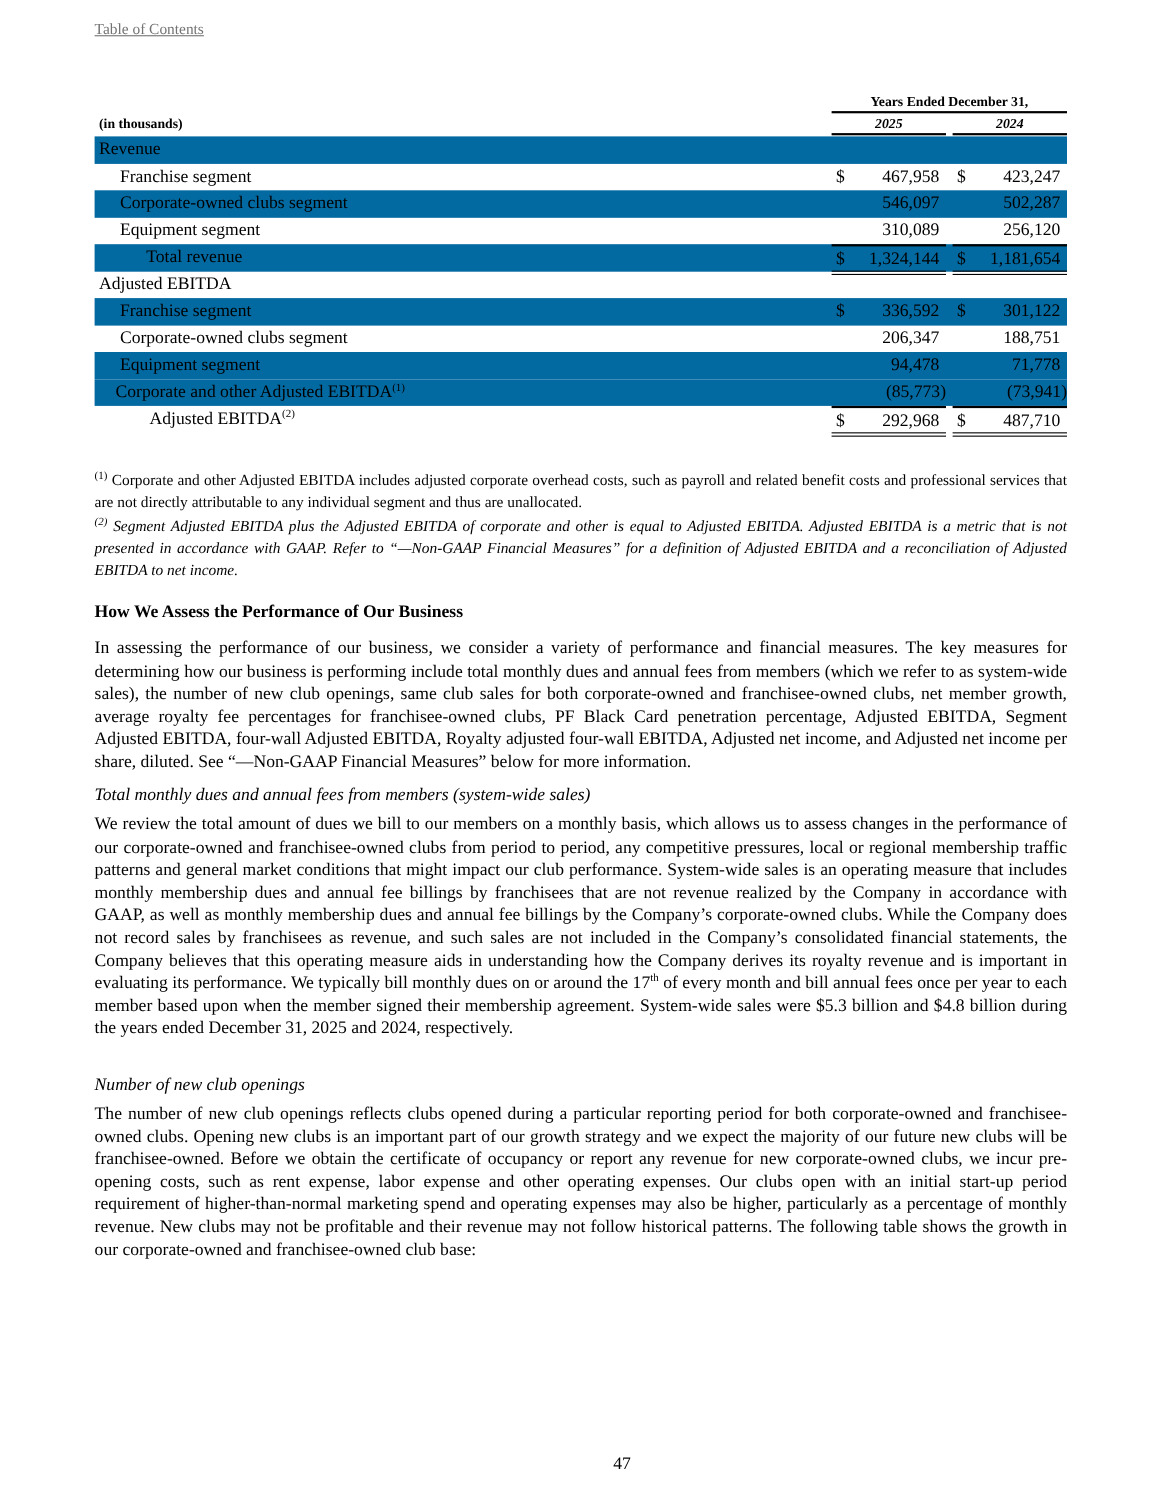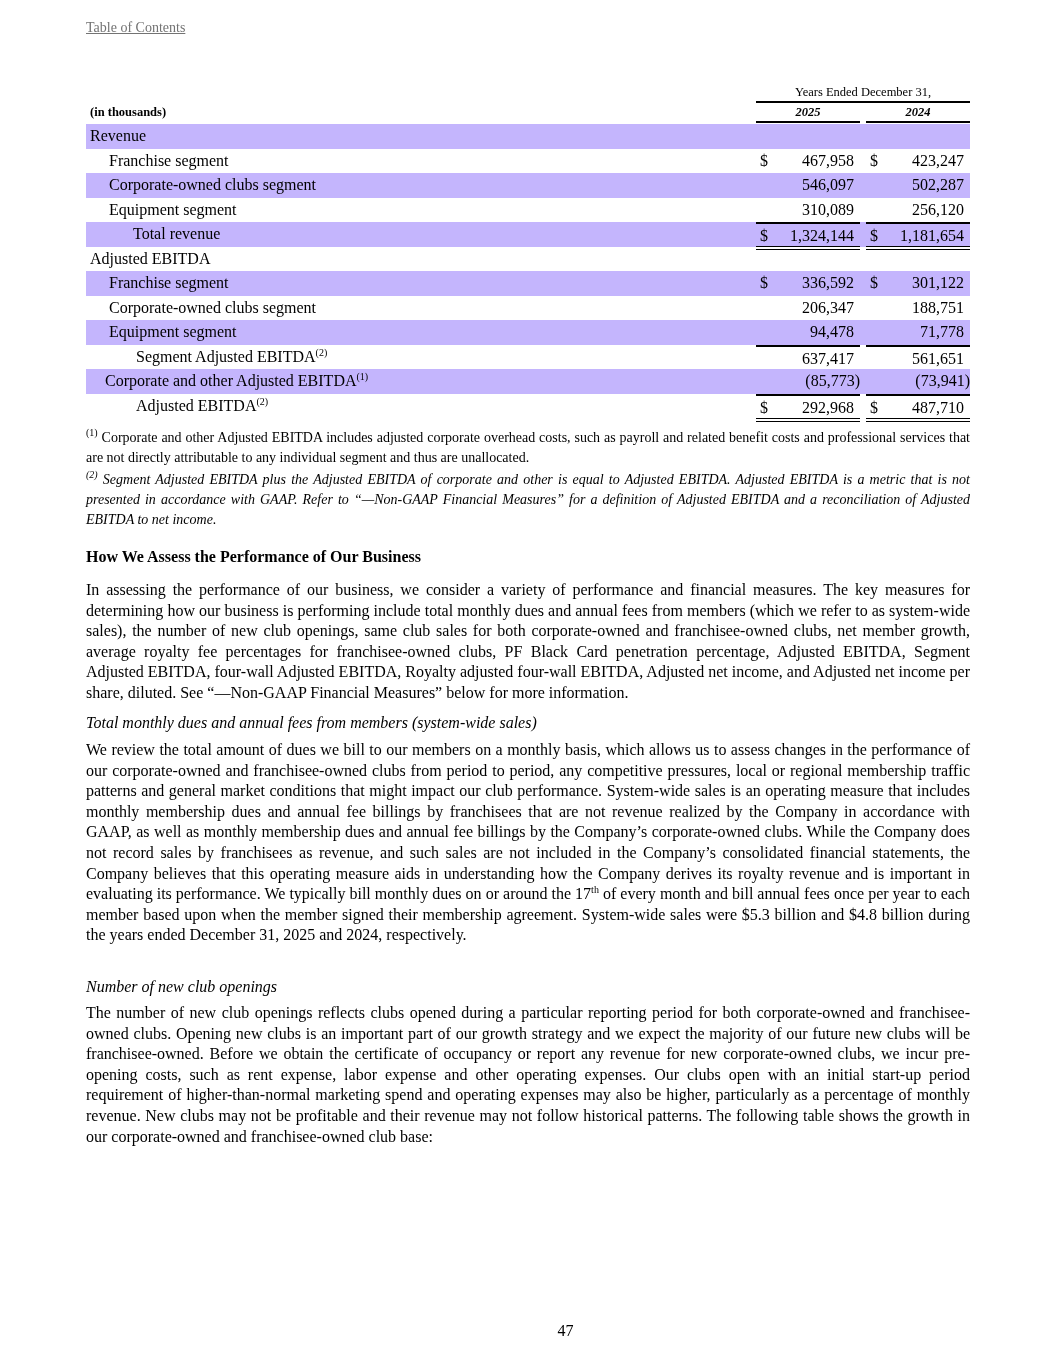--- a/index.html
+++ b/index.html
@@ -8,31 +8,31 @@
     font-family: "Liberation Serif", "DejaVu Serif", serif; color: #000;
   }
   .toc-link {
     position: absolute; left: 86px; top: 20px; font-size: 14px;
     color: #737373; text-decoration: underline; cursor: pointer;
   }
   
   .fin-table { position: absolute; left: 86px; top: 84px; width: 884px; }
   .hdr-years {
     position: absolute; left: 670px; width: 214px; top: 0; height: 17px;
-    text-align: center; font-weight: normal; font-size: 12.5px;
+    text-align: center; font-weight: bold; font-size: 12.5px;
     border-bottom: 2px solid #000; line-height: 16px;
   }
   .hdr-row { position: absolute; top: 20px; left: 0; width: 884px; height: 17px; font-size: 12.5px; font-weight: bold; }
   .hdr-unit { position: absolute; left: 4px; top: 1px; }
   .hdr-year { position: absolute; top: 1px; width: 104px; text-align: center; border-bottom: 2px solid #000; height: 16px; font-style: italic; }
   .hdr-y1 { left: 670px; }
   .hdr-y2 { left: 780px; }
   .rows { position: absolute; top: 40px; left: 0; width: 884px; }
   .row { position: relative; height: 24.5px; font-size: 16px; line-height: 24px; }
-  .row.shade { background: #c4b5fd; }
+  .row.shade { background: #0369a1; }
   .row .label { position: absolute; top: 0; white-space: nowrap; }
   .lvl0 { left: 4px; }
   .lvl1 { left: 23px; }
   .lvl1b { left: 19px; }
   .lvl2 { left: 47px; }
   .lvl3 { left: 50px; }
   .cell { position: absolute; top: 0; height: 24px; width: 104px; }
   .c1 { left: 670px; }
   .c2 { left: 780px; }
   .cell .dollar { position: absolute; left: 4px; }
@@ -148,29 +148,20 @@
     <div class="row shade">
       <span class="label lvl1">Equipment segment</span>
       <div class="cell c1">
           <span class="num">94,478</span>
         </div>
       <div class="cell c2">
           <span class="num">71,778</span>
         </div>
     </div>
 
-    <div class="row">
-      <span class="label lvl3"><span>Segment Adjusted EBITDA</span><sup>(2)</sup></span>
-      <div class="cell c1 top">
-          <span class="num">637,417</span>
-        </div>
-      <div class="cell c2 top">
-          <span class="num">561,651</span>
-        </div>
-    </div>
 
     <div class="row shade">
       <span class="label lvl1b"><span>Corporate and other Adjusted EBITDA</span><sup>(1)</sup></span>
       <div class="cell c1">
           <span class="num paren">(85,773)</span>
         </div>
       <div class="cell c2">
           <span class="num paren">(73,941)</span>
         </div>
     </div>

